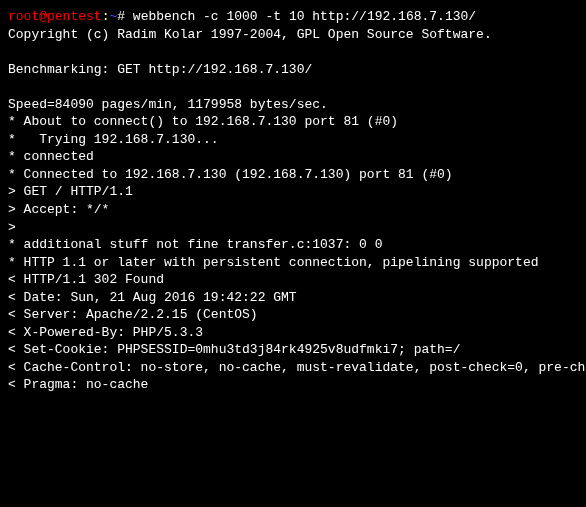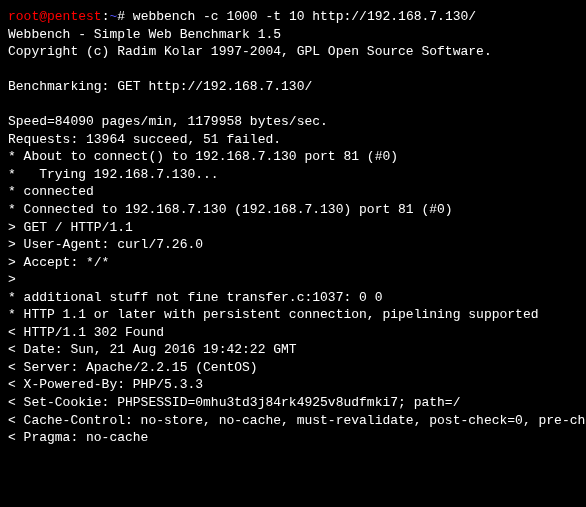--- a/index.html
+++ b/index.html
@@ -27,33 +27,30 @@
   }
   .cmd {
     color: #ffffff;
   }
 </style>
 </head>
 <body>
 
 <div id="terminal">
     <div class="line"><span class="prompt-user">root@pentest</span><span>:</span><span class="prompt-path">~</span><span class="cmd"># webbench -c 1000 -t 10 http://192.168.7.130/</span></div>
-    <div class="line">Webbench - Simple Web Benchmark 1.5</div>
     <div class="line">Copyright (c) Radim Kolar 1997-2004, GPL Open Source Software.</div>
     <div class="line">&nbsp;</div>
     <div class="line">Benchmarking: GET http://192.168.7.130/</div>
     <div class="line">&nbsp;</div>
     <div class="line">Speed=84090 pages/min, 1179958 bytes/sec.</div>
-    <div class="line">Requests: 13964 succeed, 51 failed.</div>
     <div class="line">* About to connect() to 192.168.7.130 port 81 (#0)</div>
     <div class="line">*   Trying 192.168.7.130...</div>
     <div class="line">* connected</div>
     <div class="line">* Connected to 192.168.7.130 (192.168.7.130) port 81 (#0)</div>
     <div class="line">&gt; GET / HTTP/1.1</div>
-    <div class="line">&gt; User-Agent: curl/7.26.0</div>
     <div class="line">&gt; Accept: */*</div>
     <div class="line">&gt;</div>
     <div class="line">* additional stuff not fine transfer.c:1037: 0 0</div>
     <div class="line">* HTTP 1.1 or later with persistent connection, pipelining supported</div>
     <div class="line">&lt; HTTP/1.1 302 Found</div>
     <div class="line">&lt; Date: Sun, 21 Aug 2016 19:42:22 GMT</div>
     <div class="line">&lt; Server: Apache/2.2.15 (CentOS)</div>
     <div class="line">&lt; X-Powered-By: PHP/5.3.3</div>
     <div class="line">&lt; Set-Cookie: PHPSESSID=0mhu3td3j84rk4925v8udfmki7; path=/</div>
     <div class="line">&lt; Cache-Control: no-store, no-cache, must-revalidate, post-check=0, pre-check=0</div>

